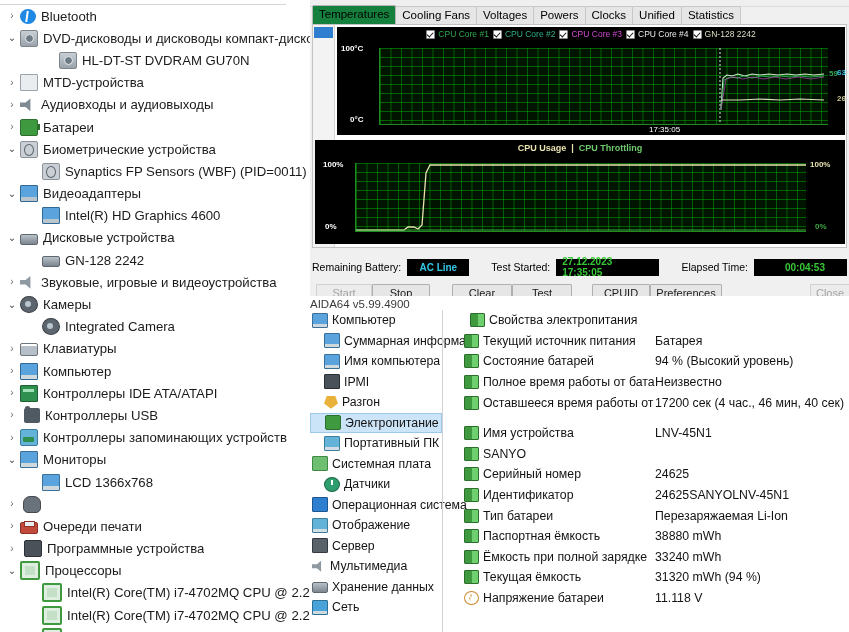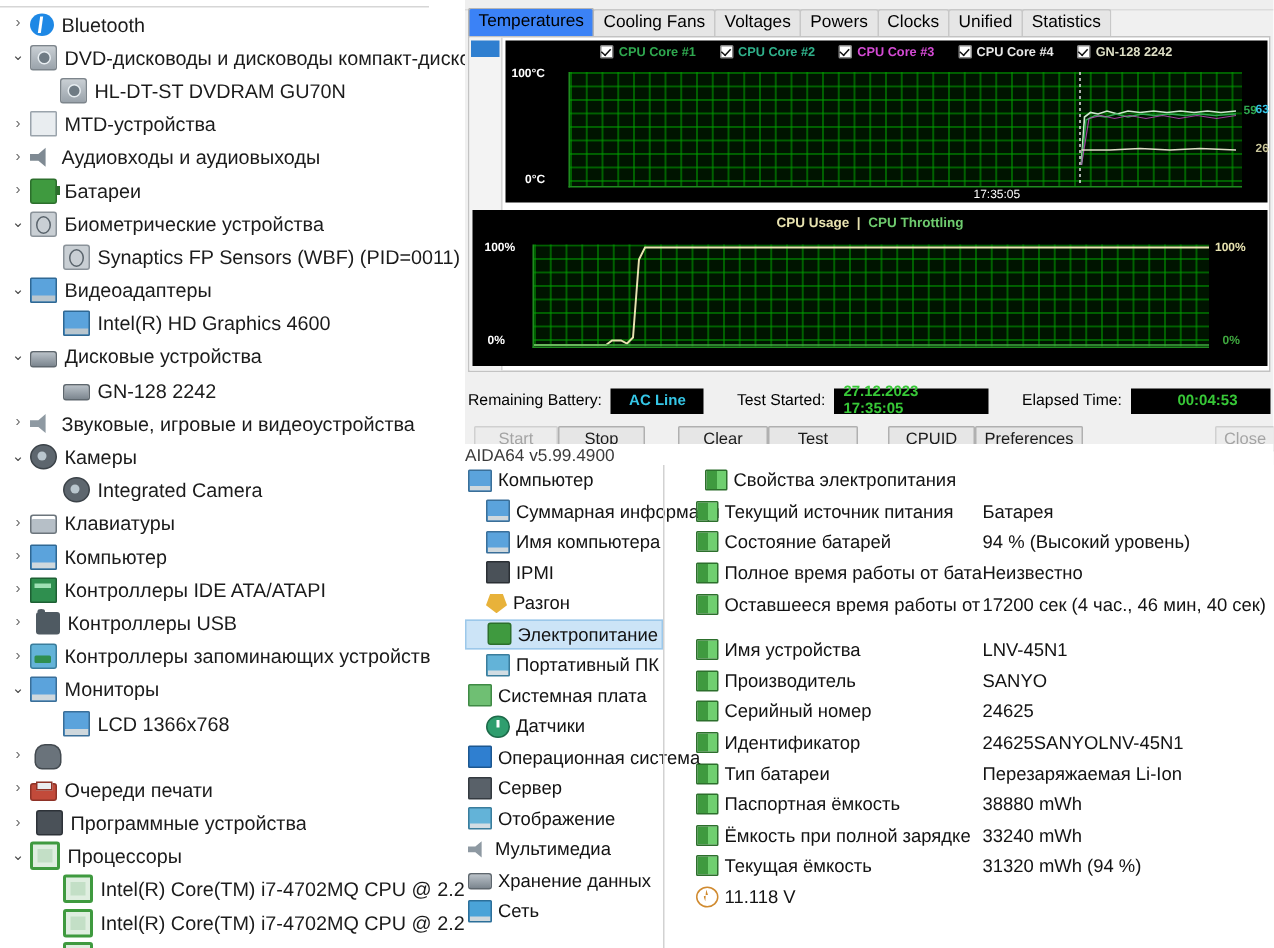--- a/index.html
+++ b/index.html
@@ -82,39 +82,39 @@
   }
   #mon-topstrip{position:absolute;left:0;top:0;right:0;height:6px;background:#efefef;border-bottom:1px solid #dcdcdc;}
   #tabs{
     position:absolute;left:2px;top:6px;height:18px;display:flex;align-items:flex-end;
   }
   .tab{
     font-size:11.5px;color:#000;padding:2px 6px 2px 6px;
     border:1px solid #c8c8c8;border-bottom:none;background:#e6e6e6;
     margin-right:-1px;line-height:13px;border-radius:2px 2px 0 0;
   }
-  .tab.active{background:#3b82f6;border-color:#b5b5b5;position:relative;z-index:2;padding-bottom:3px;}
+  .tab.active{background:#15803d;border-color:#b5b5b5;position:relative;z-index:2;padding-bottom:3px;}
 
   #mon-body{
     position:absolute;left:2px;top:24px;width:535px;height:224px;
     background:#fff;border:1px solid #c3c3c3;box-sizing:border-box;
   }
   #sidecol{
     position:absolute;left:0;top:0;width:22px;height:100%;
     background:#f3f3f3;border-right:1px solid #d6d6d6;box-sizing:border-box;
   }
   #sidecol .selbox{position:absolute;left:1px;top:2px;width:19px;height:11px;background:#2f7fd0;}
 
   .graph-panel{position:absolute;background:#000;}
   #g-temp{left:24px;top:2px;width:508px;height:108px;}
   #g-cpu{left:2px;top:115px;width:530px;height:104px;}
 
   .legend{
     position:absolute;left:0;right:0;top:2px;display:flex;justify-content:center;
-    gap:16px;font-size:8.5px;font-weight:bold;align-items:center;
+    gap:4px;font-size:8.5px;font-weight:normal;align-items:center;
   }
   .legend .li{display:flex;align-items:center;gap:3px;white-space:nowrap;}
   .cbx{
     width:7px;height:7px;background:#fff;border:1px solid #888;display:inline-block;
     position:relative;border-radius:1px;
   }
   .cbx:after{
     content:"";position:absolute;left:1px;top:0px;width:3px;height:5px;
     border:solid #111;border-width:0 1.3px 1.3px 0;transform:rotate(42deg);
   }
@@ -220,21 +220,21 @@
       <div class="trow" style="padding-left: 4px;">
         <span class="chev">›</span>
         <span class="ic ic-bt"></span>
         <span class="tlabel">Bluetooth</span>
       </div>
       <div class="trow" style="padding-left: 4px;">
         <span class="chev open">⌄</span>
         <span class="ic ic-dvd"></span>
         <span class="tlabel">DVD-дисководы и дисководы компакт-дисков</span>
       </div>
-      <div class="trow" style="padding-left: 24px;">
+      <div class="trow" style="padding-left: 43px;">
         <span class="chev"></span>
         <span class="ic ic-dvd"></span>
         <span class="tlabel">HL-DT-ST DVDRAM GU70N</span>
       </div>
       <div class="trow" style="padding-left: 4px;">
         <span class="chev">›</span>
         <span class="ic ic-mtd"></span>
         <span class="tlabel">MTD-устройства</span>
       </div>
       <div class="trow" style="padding-left: 4px;">
@@ -498,26 +498,26 @@
       </div>
       <div class="arow ind">
         <span class="aic aic-sens"></span>
         <span>Датчики</span>
       </div>
       <div class="arow">
         <span class="aic aic-os"></span>
         <span>Операционная система</span>
       </div>
       <div class="arow">
+        <span class="aic aic-disp"></span>
+        <span>Отображение</span>
+      </div>
+      <div class="arow">
         <span class="aic aic-srv"></span>
         <span>Сервер</span>
-      </div>
-      <div class="arow">
-        <span class="aic aic-disp"></span>
-        <span>Отображение</span>
       </div>
       <div class="arow">
         <span class="aic aic-mm"></span>
         <span>Мультимедиа</span>
       </div>
       <div class="arow">
         <span class="aic aic-stor"></span>
         <span>Хранение данных</span>
       </div>
       <div class="arow">
@@ -553,21 +553,20 @@
         <span class="dval">17200 сек (4 час., 46 мин, 40 сек)</span>
       </div>
       <div class="drow spacer"></div>
       <div class="drow child">
         <span class="dic dic-grp"></span>
         <span class="dkey">Имя устройства</span>
         <span class="dval">LNV-45N1</span>
       </div>
       <div class="drow child">
         <span class="dic dic-grp"></span>
-        <span class="dkey">Производитель</span>
         <span class="dval">SANYO</span>
       </div>
       <div class="drow child">
         <span class="dic dic-grp"></span>
         <span class="dkey">Серийный номер</span>
         <span class="dval">24625</span>
       </div>
       <div class="drow child">
         <span class="dic dic-grp"></span>
         <span class="dkey">Идентификатор</span>
@@ -588,17 +587,18 @@
         <span class="dkey">Ёмкость при полной зарядке</span>
         <span class="dval">33240 mWh</span>
       </div>
       <div class="drow child">
         <span class="dic dic-grp"></span>
         <span class="dkey">Текущая ёмкость</span>
         <span class="dval">31320 mWh  (94 %)</span>
       </div>
       <div class="drow child">
         <span class="dic dic-volt"></span>
+        <span class="dkey">Напряжение батареи</span>
         <span class="dval">11.118 V</span>
       </div>
       <div class="drow child"></div>
     </div>
 </div>
 
 </body></html>

